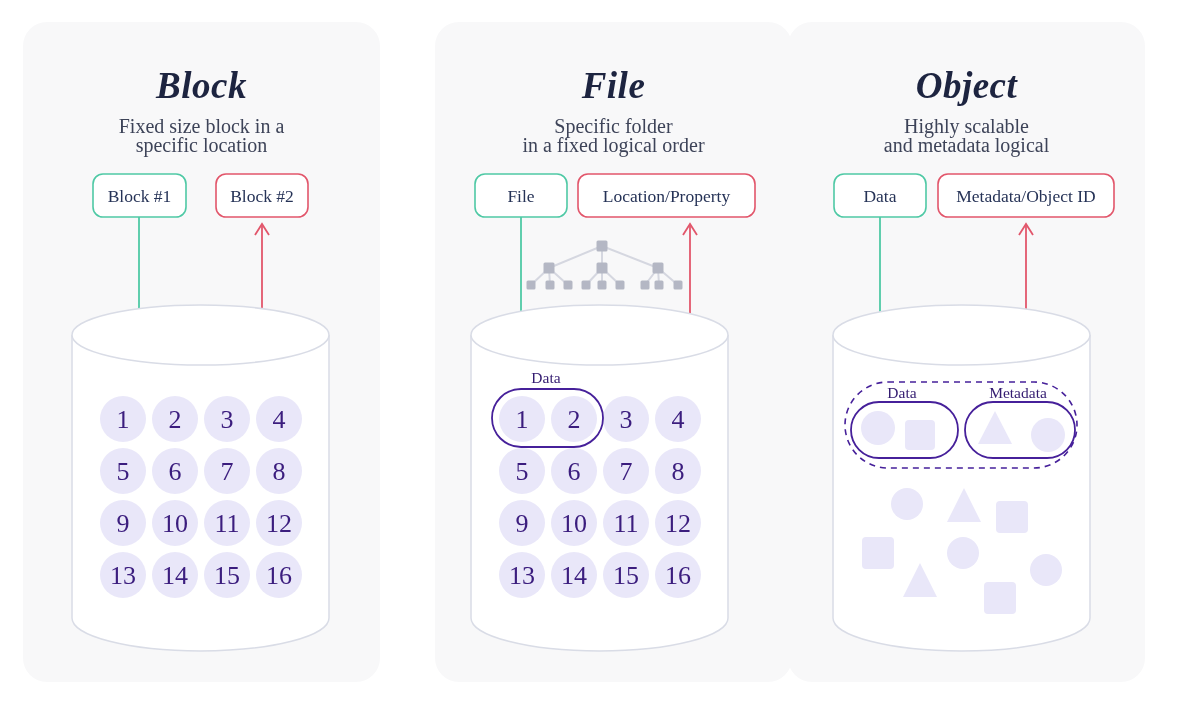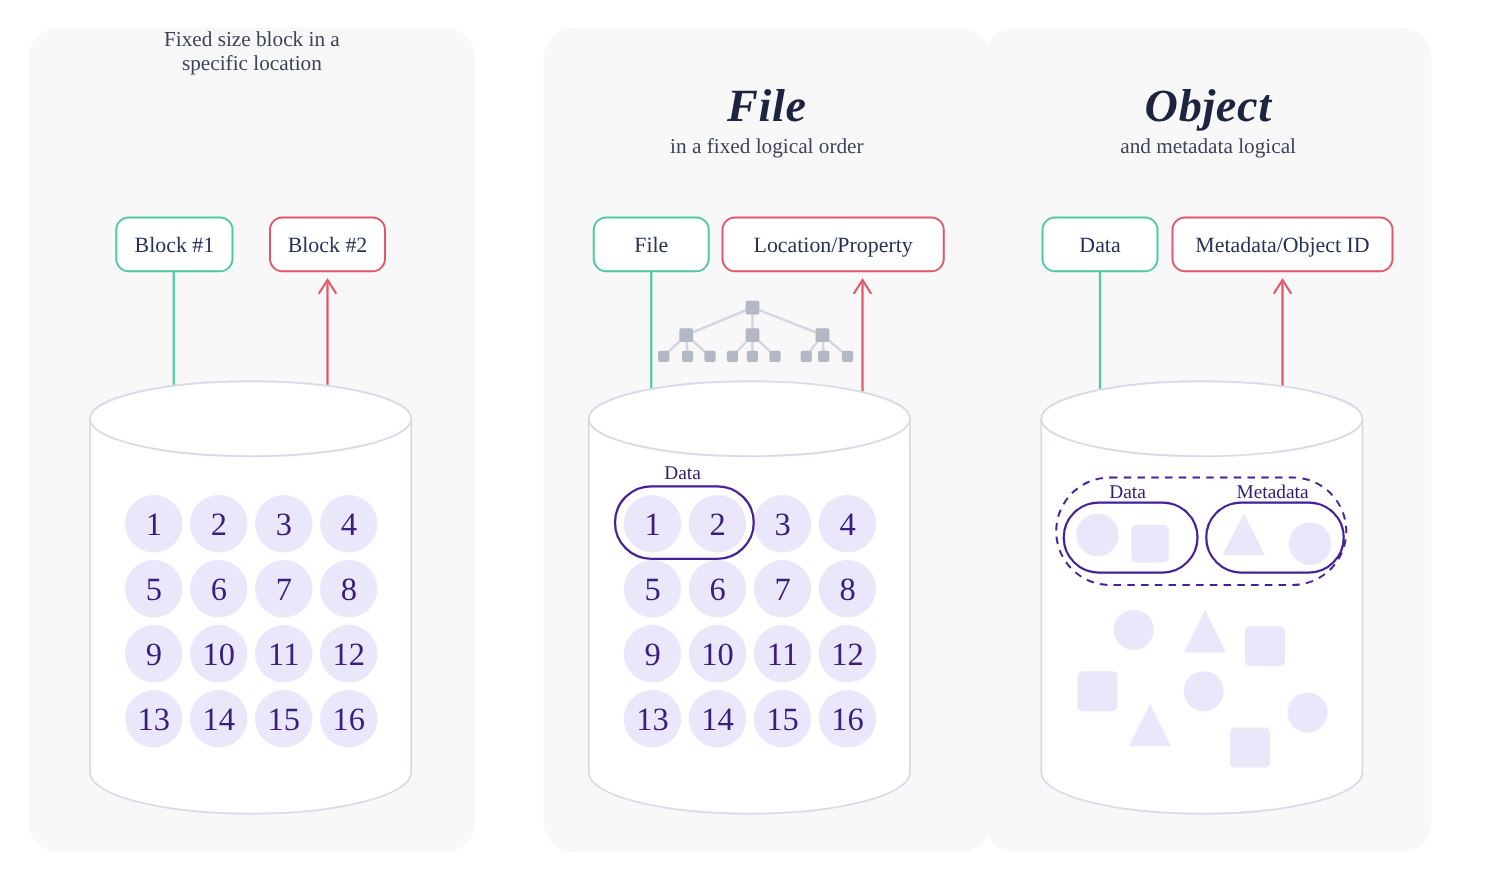--- a/index.html
+++ b/index.html
@@ -13,22 +13,22 @@
   }
   #panel-block{left:23px}
   #panel-file{left:435px}
   #panel-object{left:788px}
   .panel-title{
     margin-top:42px;text-align:center;
     font-style:italic;font-weight:600;font-size:37px;color:#1d2440;
     letter-spacing:0.5px;
   }
   .panel-sub{
-    text-align:center;
-    font-size:17px;line-height:19px;color:#3d4358;
+    margin-top:10px;text-align:center;
+    font-size:20px;line-height:19px;color:#3d4358;
   }
   .diagram{position:absolute;left:0;top:150px;}
   text{font-family:"Liberation Serif",serif;}
   .box-label{font-size:17.5px;fill:#263357;text-anchor:middle;}
   .num{font-size:26px;fill:#3b1d7e;text-anchor:middle;}
   .tag{font-size:15.5px;fill:#331b70;text-anchor:middle;}
   .cyl{fill:#ffffff;stroke:#d9dce6;stroke-width:1.5;}
   .chip{fill:#e9e7f9;}
   .shape{fill:#e9e7f9;}
   .arrow-down{stroke:#4fc9a5;stroke-width:1.8;fill:none;}
@@ -38,20 +38,21 @@
   .grp{fill:none;stroke:#46209a;stroke-width:1.8;}
   .grp-dashed{fill:none;stroke:#46209a;stroke-width:1.6;stroke-dasharray:6 5;}
   .grp-pill{fill:#ffffff;stroke:#46209a;stroke-width:1.8;}
   .tree-line{stroke:#d5d7e0;stroke-width:2;fill:none;}
   .tree-node{fill:#b4b7c4;}
 </style>
 </head>
 <body>
 
 <div class="panel" id="panel-block">
+  <div class="panel-title">Block</div>
   <div class="panel-sub">
     <div>Fixed size block in a</div>
     <div>specific location</div>
   </div>
   <svg class="diagram" width="357" height="530" viewBox="0 0 357 530">
 
     <path class="arrow-down" d="M116,45 L116,171"></path>
     <path class="arrow-down" d="M109,162 L116,173 L123,162"></path>
     <path class="arrow-up" d="M239,168 L239,54"></path>
     <path class="arrow-up" d="M232,63 L239,52 L246,63"></path>
@@ -131,20 +132,21 @@
           <circle class="chip" cx="256" cy="403" r="23"></circle>
           <text class="num" x="256" y="412">16</text>
         </g>
     </g>
   </svg>
 </div>
 
 <div class="panel" id="panel-file">
   <div class="panel-title">File</div>
   <div class="panel-sub">
+    <div>Specific folder</div>
     <div>in a fixed logical order</div>
   </div>
   <svg class="diagram" width="357" height="530" viewBox="0 0 357 530">
 
     <path class="arrow-down" d="M86,45 L86,171"></path>
     <path class="arrow-down" d="M79,162 L86,173 L93,162"></path>
     <path class="arrow-up" d="M255,168 L255,54"></path>
     <path class="arrow-up" d="M248,63 L255,52 L262,63"></path>
 
     <rect class="src-box" x="40" y="2" width="92" height="43" rx="10"></rect>
@@ -245,20 +247,21 @@
     </g>
 
     <rect class="grp" x="57" y="217" width="111" height="58" rx="29"></rect>
     <text class="tag" x="111" y="211">Data</text>
   </svg>
 </div>
 
 <div class="panel" id="panel-object">
   <div class="panel-title">Object</div>
   <div class="panel-sub">
+    <div>Highly scalable</div>
     <div>and metadata logical</div>
   </div>
   <svg class="diagram" width="357" height="530" viewBox="0 0 357 530">
 
     <path class="arrow-down" d="M92,45 L92,171"></path>
     <path class="arrow-down" d="M85,162 L92,173 L99,162"></path>
     <path class="arrow-up" d="M238,168 L238,54"></path>
     <path class="arrow-up" d="M231,63 L238,52 L245,63"></path>
 
     <rect class="src-box" x="46" y="2" width="92" height="43" rx="10"></rect>

